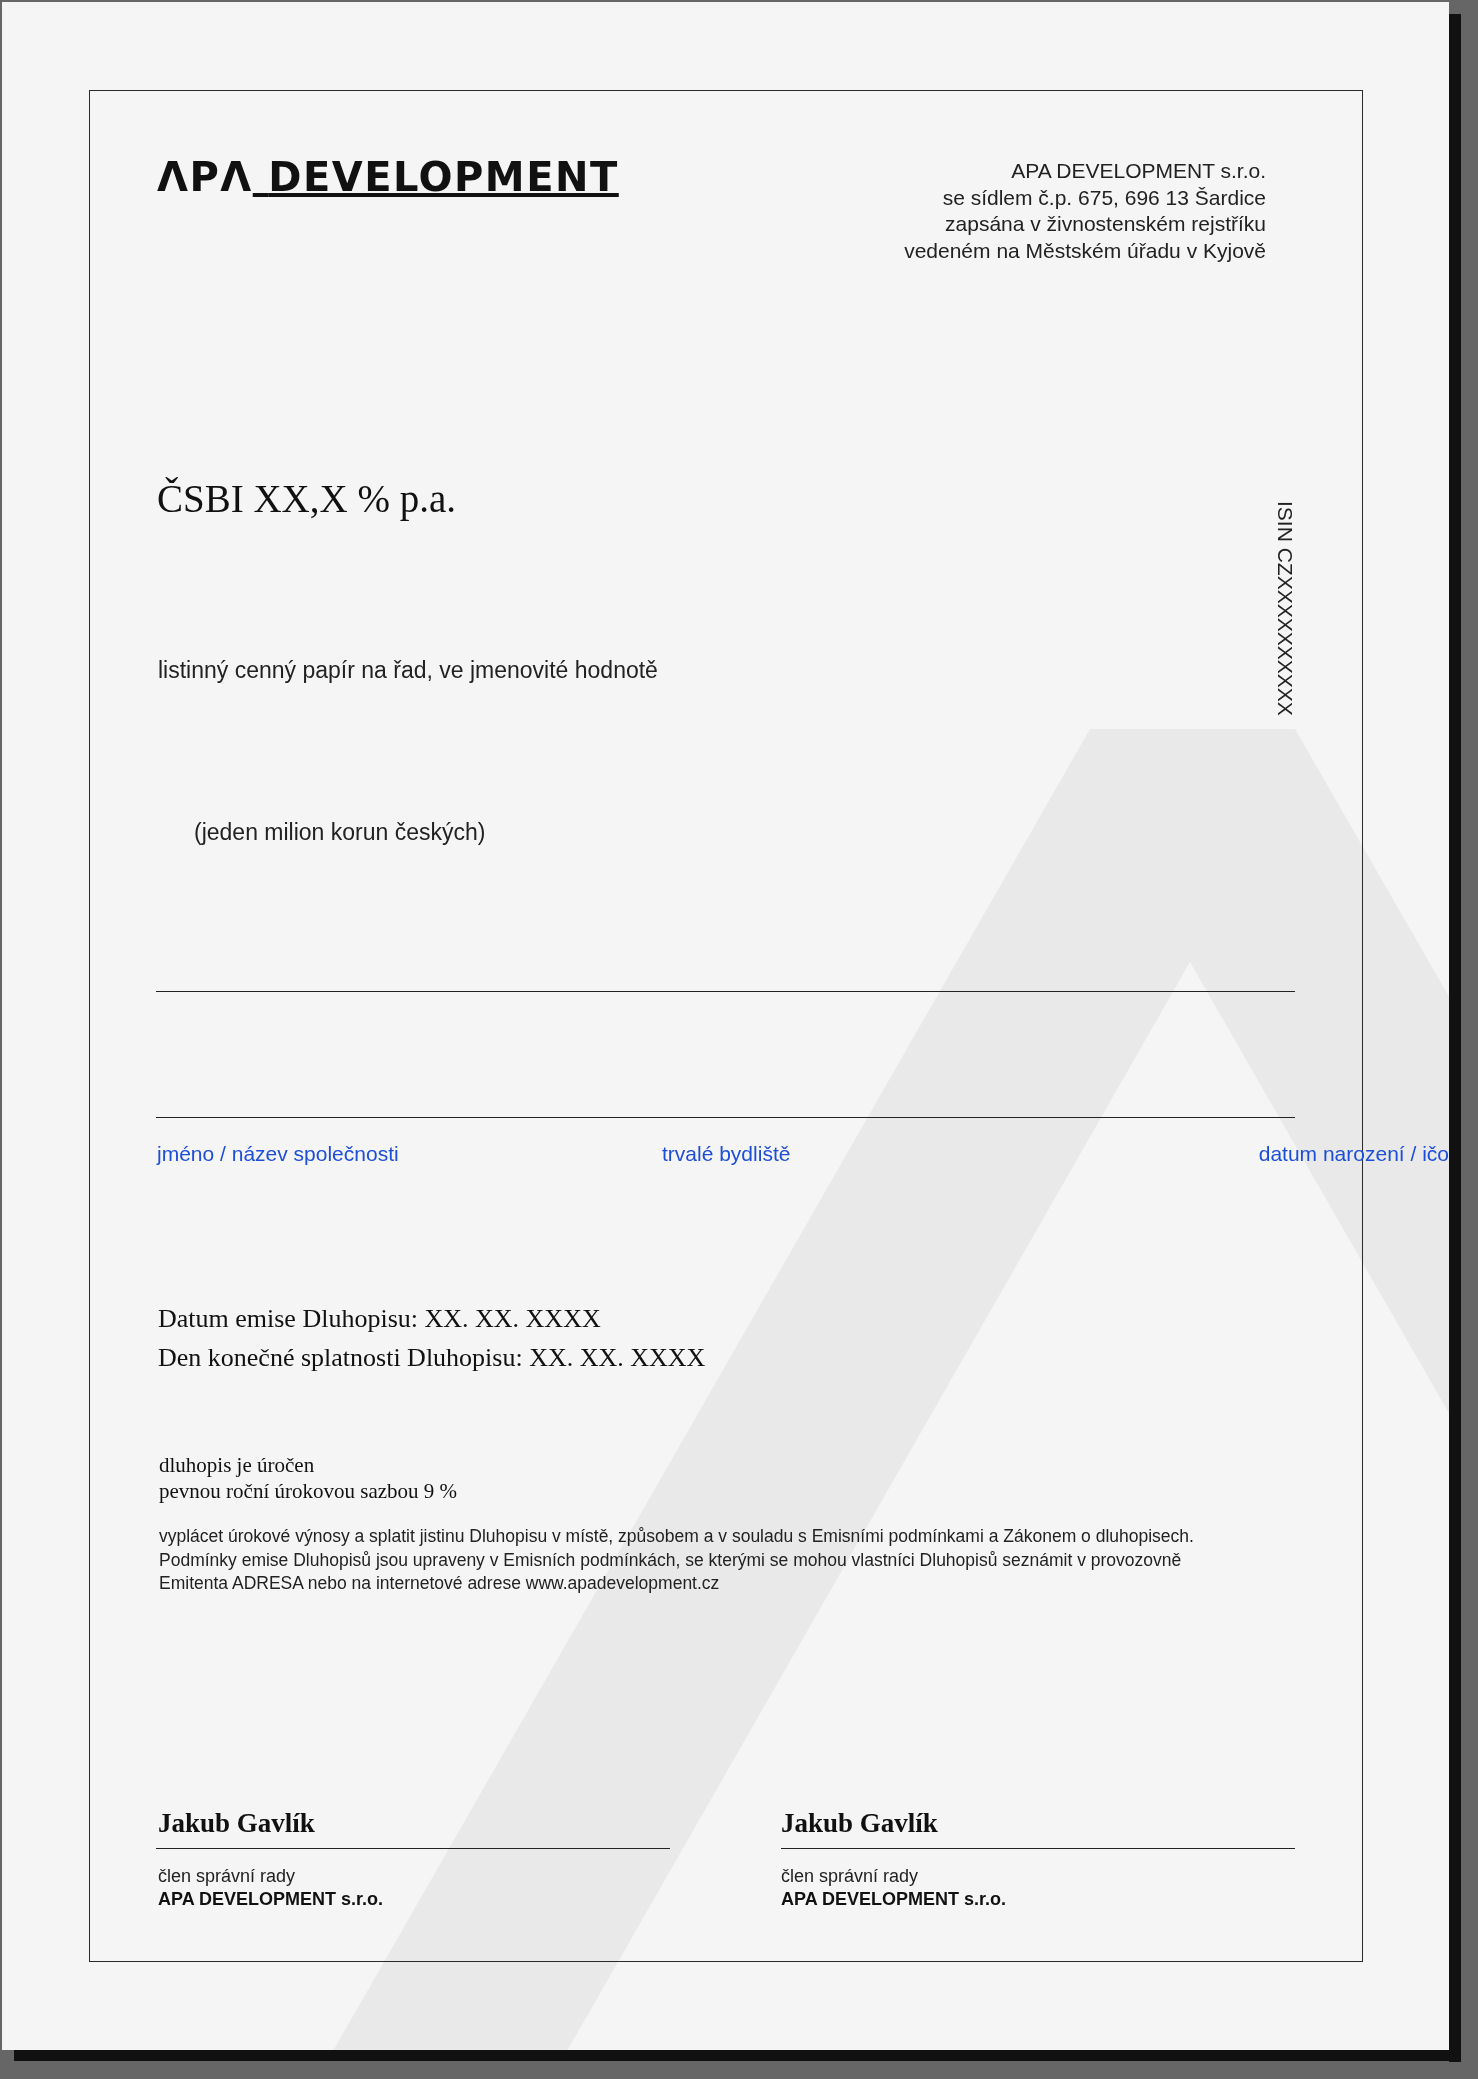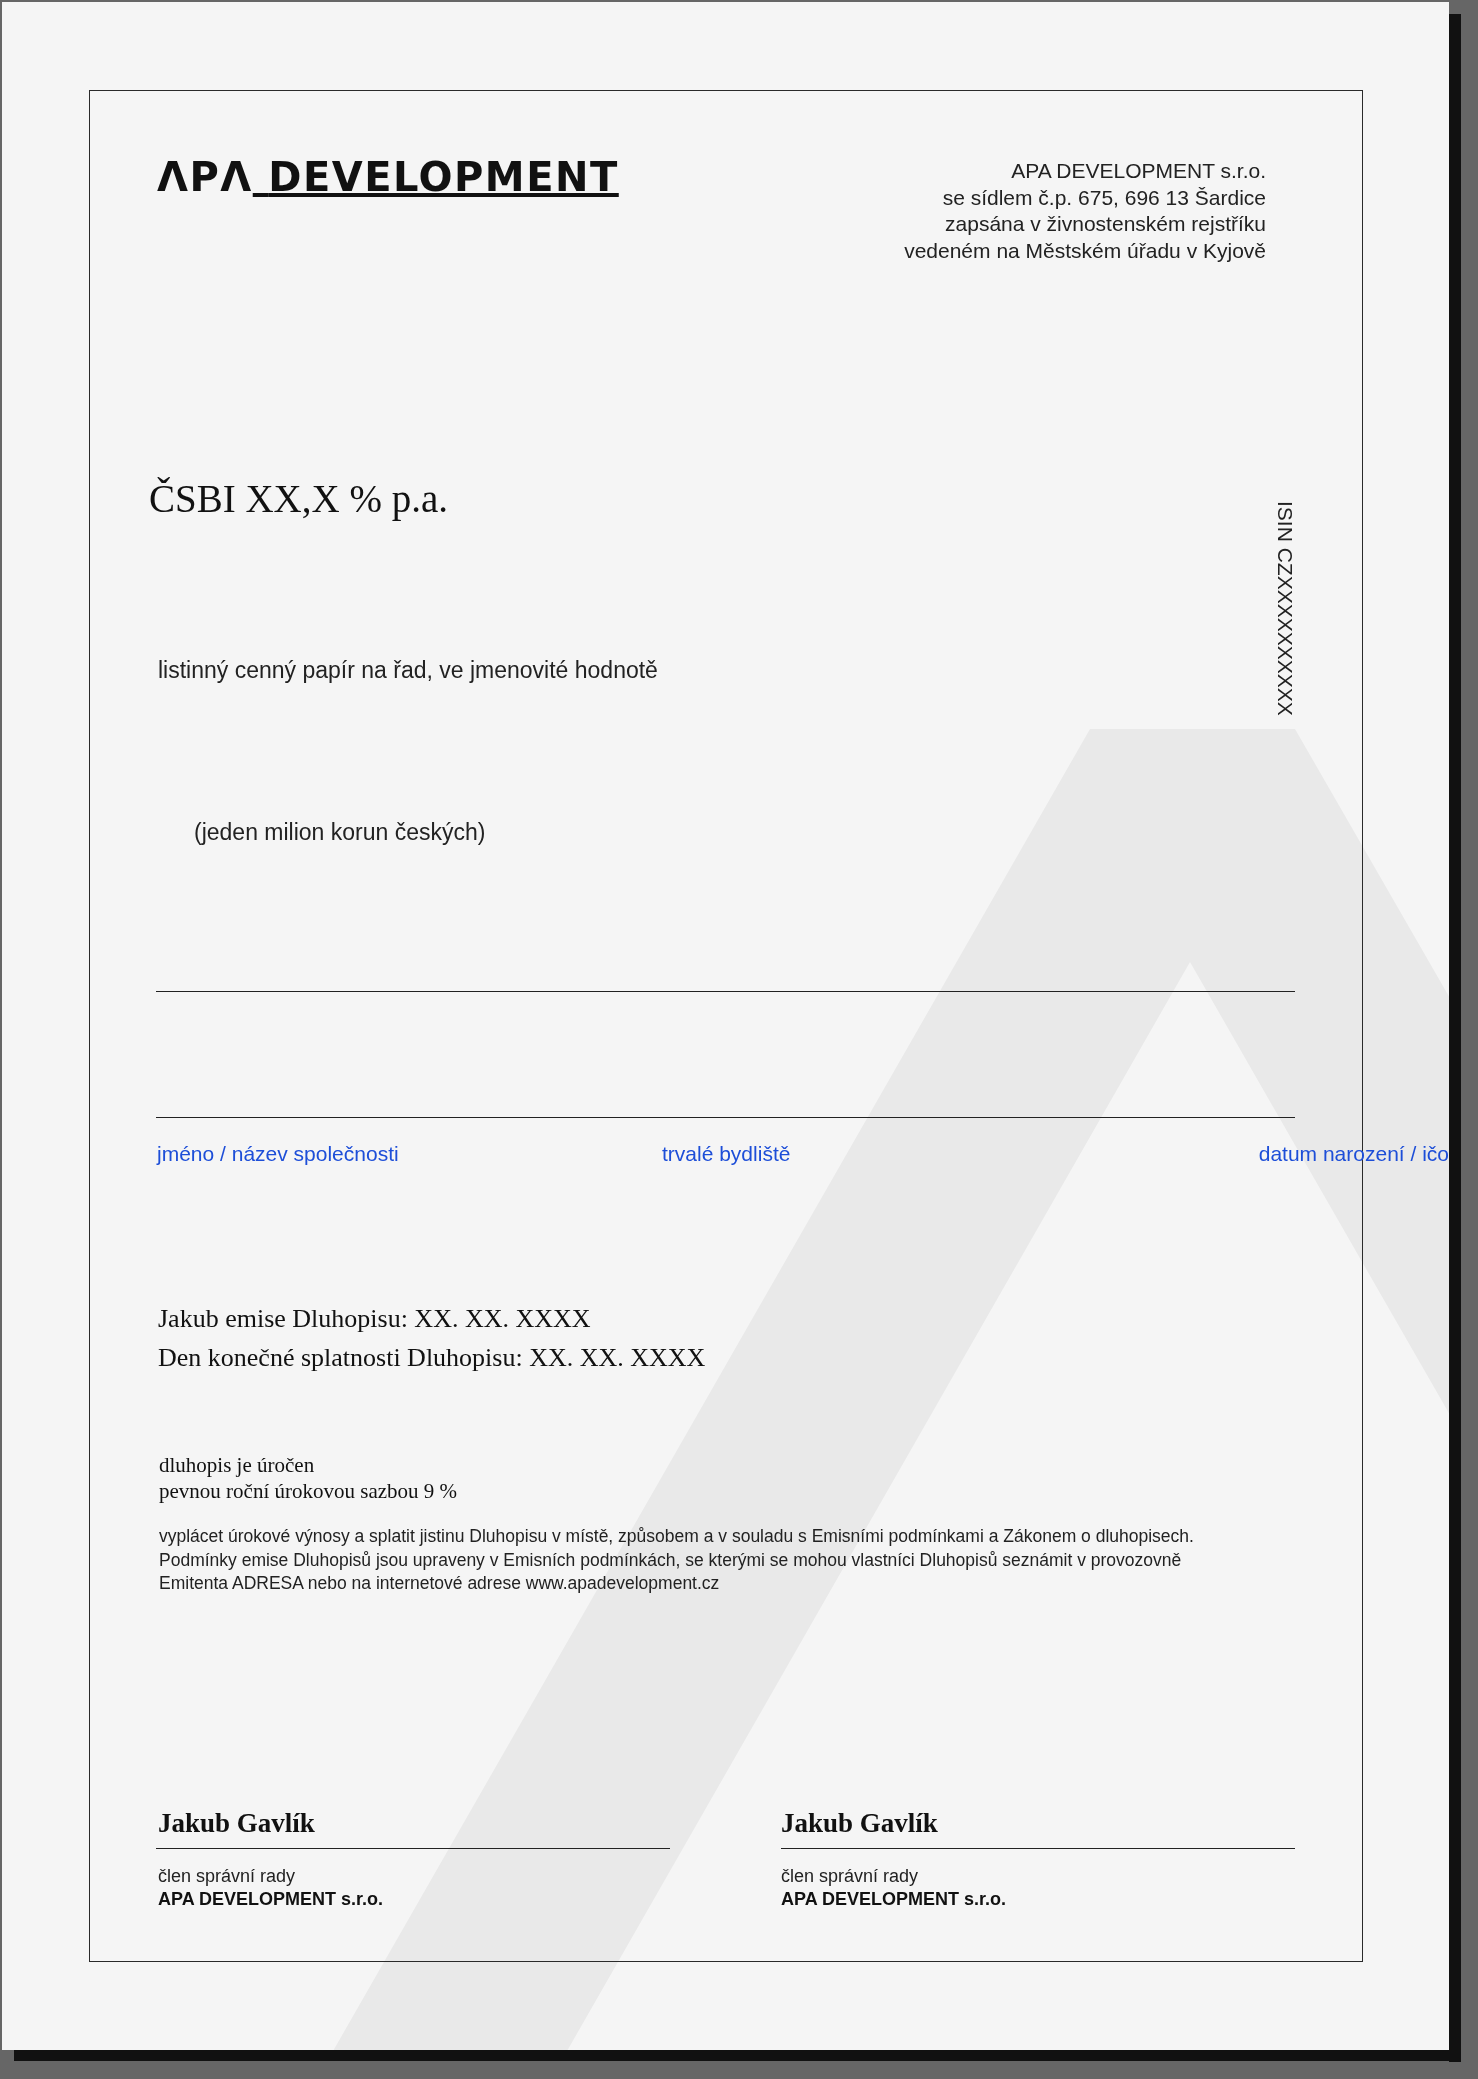--- a/index.html
+++ b/index.html
@@ -22,21 +22,21 @@
   .sans { font-family: "Liberation Sans", sans-serif; }
   .logo {
     left: 155px; top: 152px; font-size: 40px; letter-spacing: 1.5px; font-weight: 700;
     font-family: "DejaVu Sans", sans-serif; line-height: 46px; color: #111; text-decoration: underline;
   }
   .logo .lam { display:inline-block; }
   .address {
     right: calc(1478px - 1293px - 2px); top: 156px; text-align: right;
     font-size: 21px; line-height: 26.5px; color: #222; font-weight: 300;
   }
-  .csbi { left: 147px; top: 474px; font-size: 39px; font-family: "Liberation Serif", serif; line-height: 46px; }
+  .csbi { left: 155px; top: 474px; font-size: 39px; font-family: "Liberation Serif", serif; line-height: 46px; }
   .title { left: 151px; top: 518px; font-size: 109px; font-family: "Liberation Serif", serif; font-weight: 700; line-height: 124px; letter-spacing: 1px; }
   .subtitle { left: 156px; top: 654px; font-size: 23px; line-height: 28px; color: #222; }
   .isin {
     left: 1271px; top: 499px; font-size: 21px; line-height: 24px; color: #222;
     transform-origin: 0 0; transform: translate(24px,0) rotate(90deg);
   }
   .amount-words { left: 156px; top: 816px; font-size: 23px; line-height: 28px; color: #222; margin-left: 36px; }
   .amount { left: 150px; top: 850px; font-size: 131px; font-family: "DejaVu Serif", serif; font-weight: 700; line-height: 140px; letter-spacing: -2px; }
   .hline { position: absolute; height: 0; border-top: 1.5px solid #222; }
   .label { font-size: 21px; line-height: 26px; color: #1d4ed8; }
@@ -80,21 +80,21 @@
 
   <div class="abs amount-words sans">(jeden milion korun českých)</div>
   <div class="hline" style="left:154px; top:989px; width:1139px;"></div>
 
   <div class="hline" style="left:154px; top:1115px; width:1139px;"></div>
   <div class="abs label sans" style="left:155px; top:1139px;">jméno / název společnosti</div>
   <div class="abs label sans" style="left:660px; top:1139px;">trvalé bydliště</div>
   <div class="abs label sans" style="right:0; left:auto; top:1139px; width:1293px; text-align:right;">datum narození / ičo</div>
 
   <div class="abs dates">
-    <div>Jakub emise Dluhopisu: XX. XX. XXXX</div>
+    <div>Datum emise Dluhopisu: XX. XX. XXXX</div>
     <div>Den konečné splatnosti Dluhopisu: XX. XX. XXXX</div>
   </div>
 
   <div class="abs interest">
     <div>dluhopis je úročen</div>
     <div>pevnou roční úrokovou sazbou 9 %</div>
   </div>
 
   <div class="abs para sans">
     <div>vyplácet úrokové výnosy a splatit jistinu Dluhopisu v místě, způsobem a v souladu s Emisními podmínkami a Zákonem o dluhopisech.</div>

